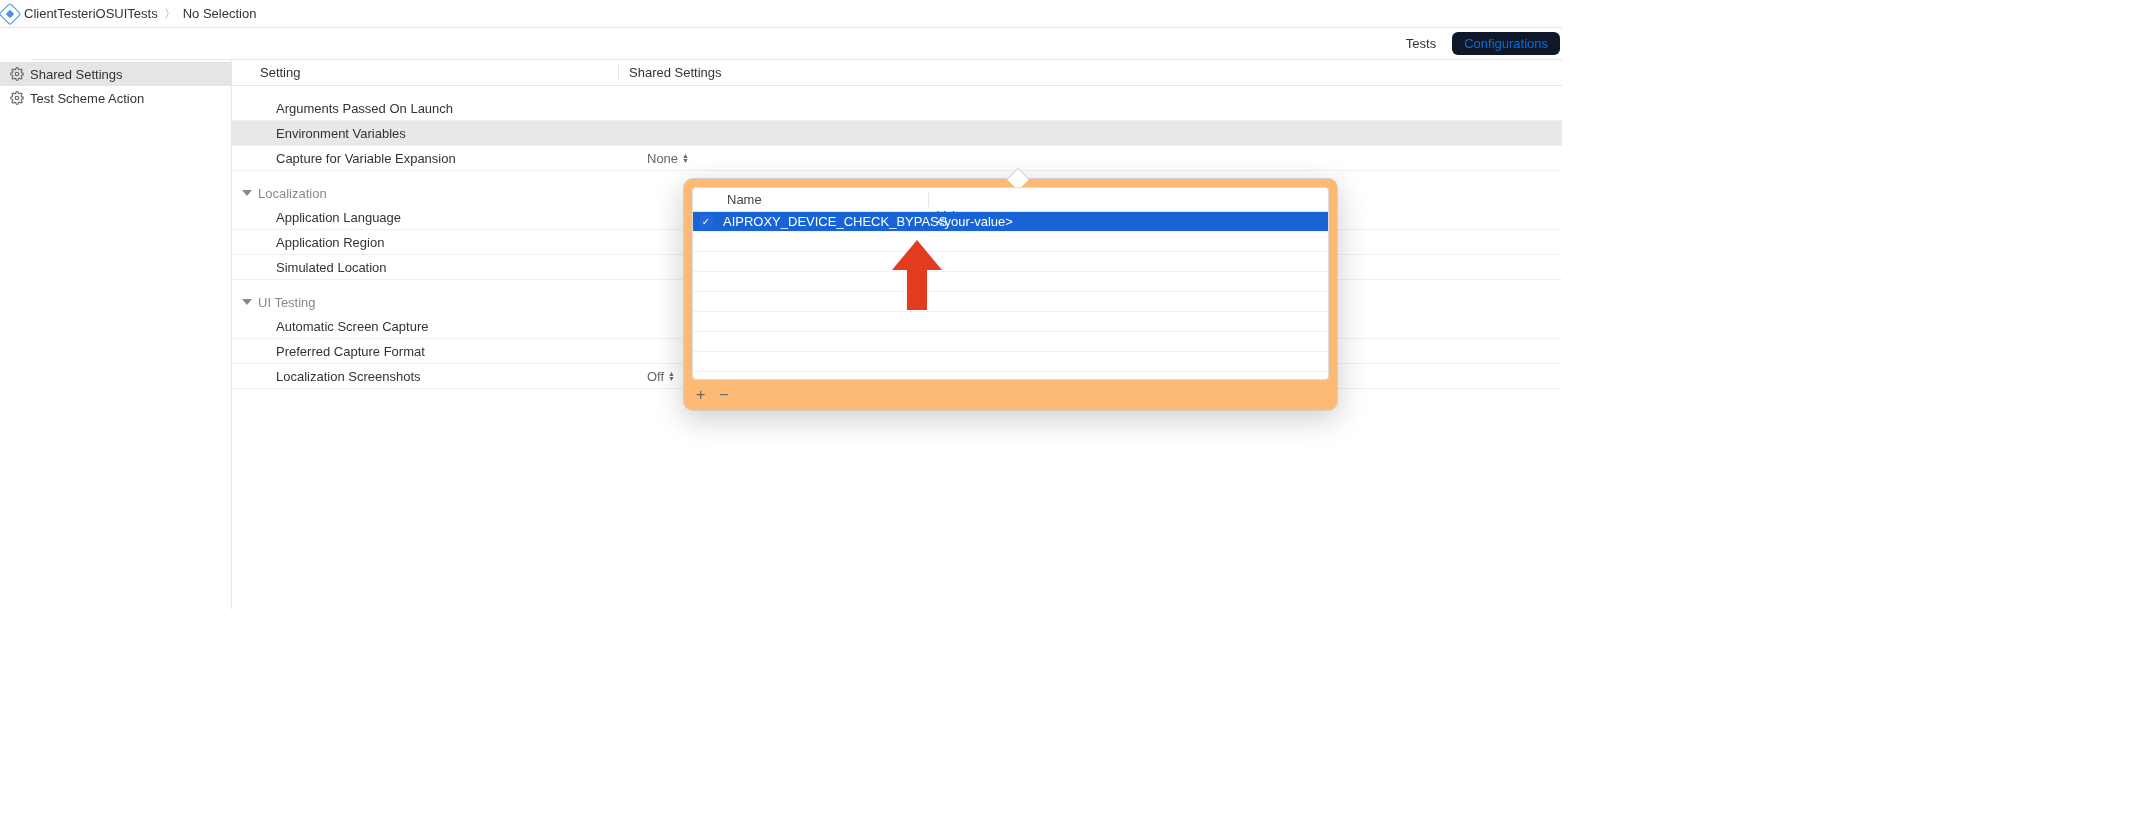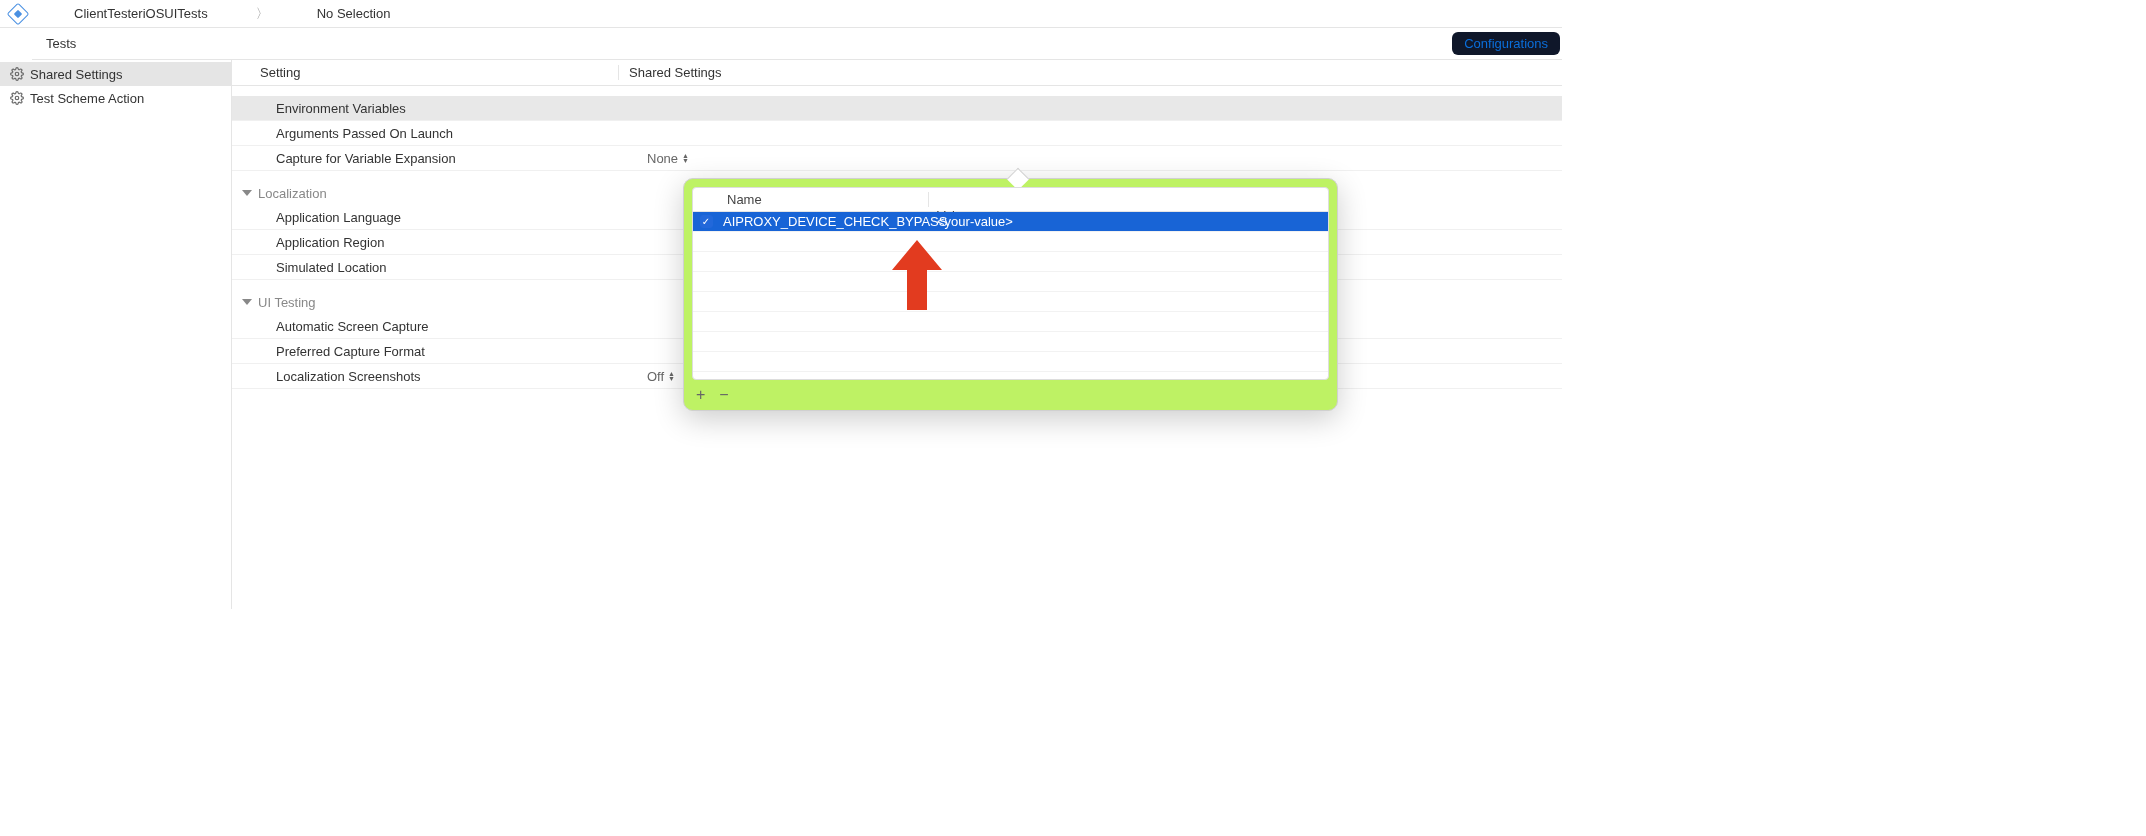--- a/index.html
+++ b/index.html
@@ -11,24 +11,23 @@
       width: 1562px;
       height: 609px;
       overflow: hidden;
       position: relative;
     }
 
     
     .breadcrumb {
       display: flex;
       align-items: center;
-      padding: 4px 10px;
+      padding: 4px 2px;
       height: 28px;
       border-bottom: 1px solid #e5e5e5;
-      gap: 42px;
     }
     .breadcrumb .diamond-icon {
       width: 16px;
       height: 16px;
       margin-right: 6px;
       transform: rotate(45deg);
       border: 1.5px solid #4a90e2;
       border-radius: 2px;
       display: inline-flex;
       align-items: center;
@@ -39,21 +38,21 @@
       height: 6px;
       background: #4a90e2;
       border-radius: 1px;
     }
     .breadcrumb-text { color: #333; }
     .breadcrumb-sep { margin: 0 6px; color: #999; }
 
     
     .tabs {
       display: flex;
-      justify-content: space-between;
+      justify-content: flex-end;
       align-items: center;
       height: 32px;
       border-bottom: 1px solid #e5e5e5;
       margin-left: 32px;
     }
     .tab {
       padding: 4px 12px;
       border-radius: 6px;
       margin: 0 2px;
       cursor: default;
@@ -164,21 +163,21 @@
       color: #666;
     }
 
     
     .popover {
       position: absolute;
       left: 451px;
       top: 118px;
       width: 655px;
       height: 233px;
-      background: #bef264;
+      background: #fdba74;
       border: 1px solid #d0d0d0;
       border-radius: 10px;
       box-shadow: 0 8px 30px rgba(0,0,0,0.2);
       padding-left: 8px;
     }
     .popover-caret {
       position: absolute;
       top: -8px;
       left: 326px;
       width: 16px;
@@ -329,25 +328,25 @@
     </div>
   </div>
 
   <div class="content">
     <div class="header-row">
       <div class="header-cell">Setting</div>
       <div class="header-cell">Shared Settings</div>
     </div>
 
     <div class="section">
+      <div class="setting-row">
+        <span class="setting-label">Arguments Passed On Launch</span>
+      </div>
       <div class="setting-row highlighted">
         <span class="setting-label">Environment Variables</span>
-      </div>
-      <div class="setting-row">
-        <span class="setting-label">Arguments Passed On Launch</span>
       </div>
       <div class="setting-row">
         <span class="setting-label">Capture for Variable Expansion</span>
         <span class="setting-value">
           <span>None</span>
           <span class="updown-icon">
               <span>▲</span>
               <span>▼</span>
             </span>
         </span>

